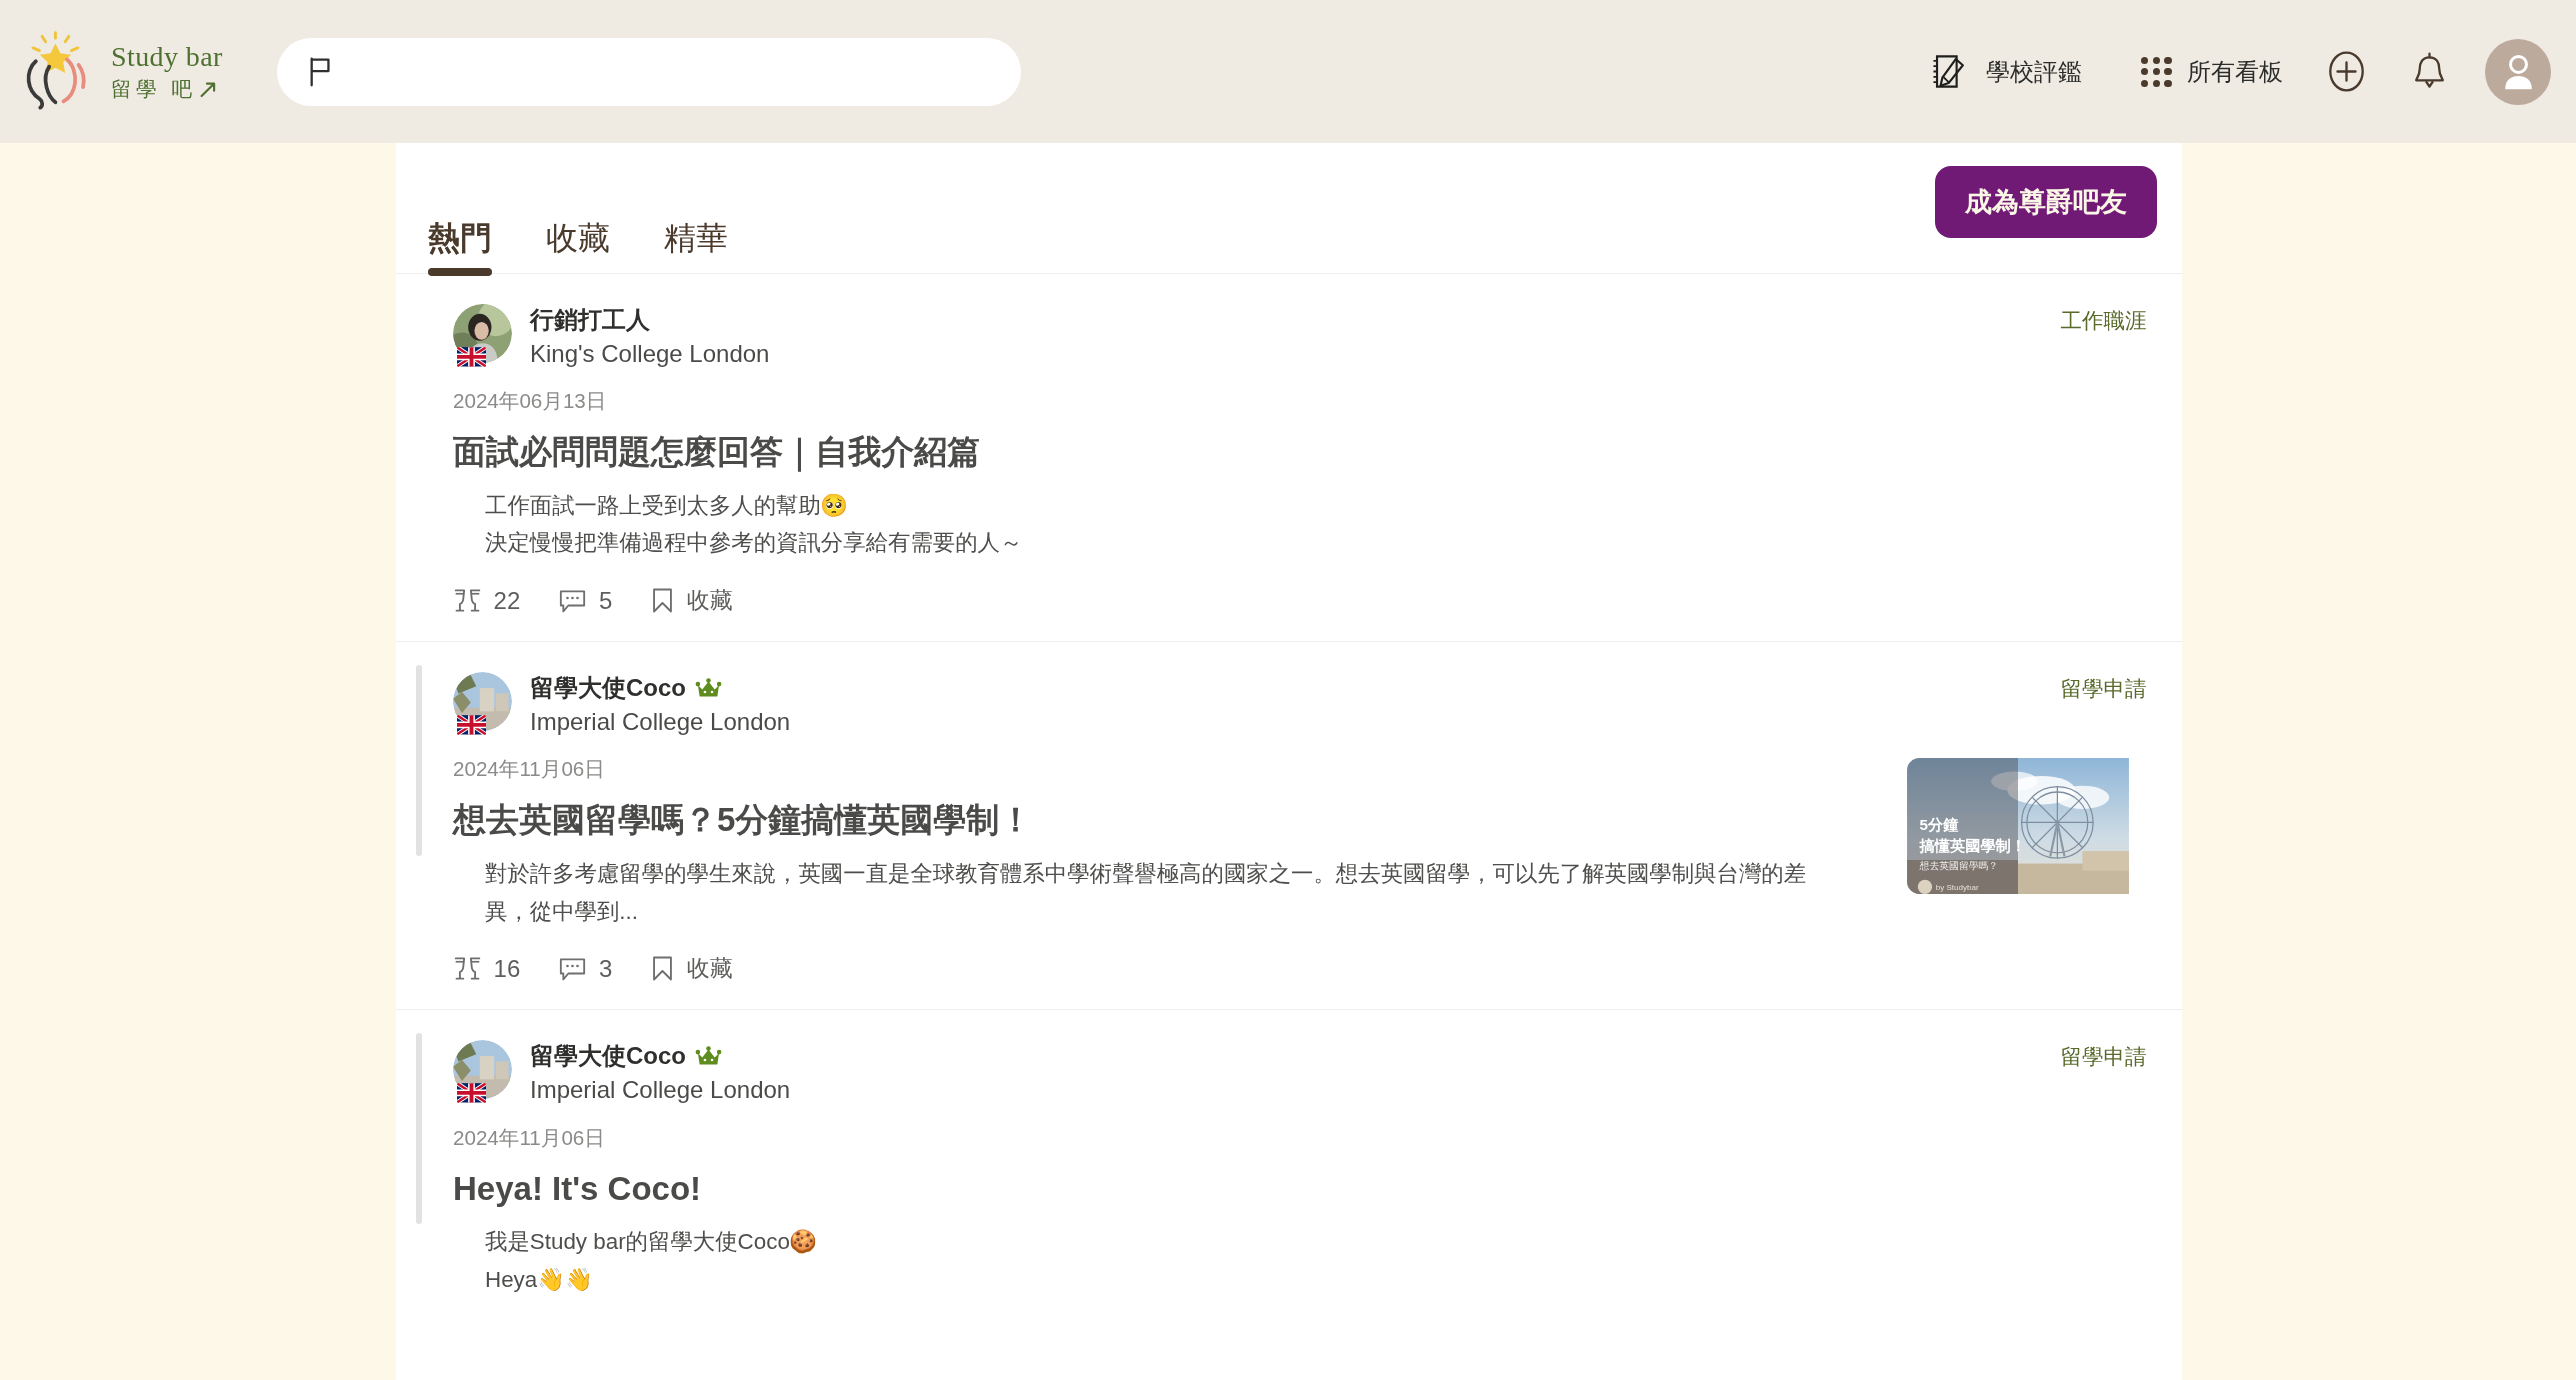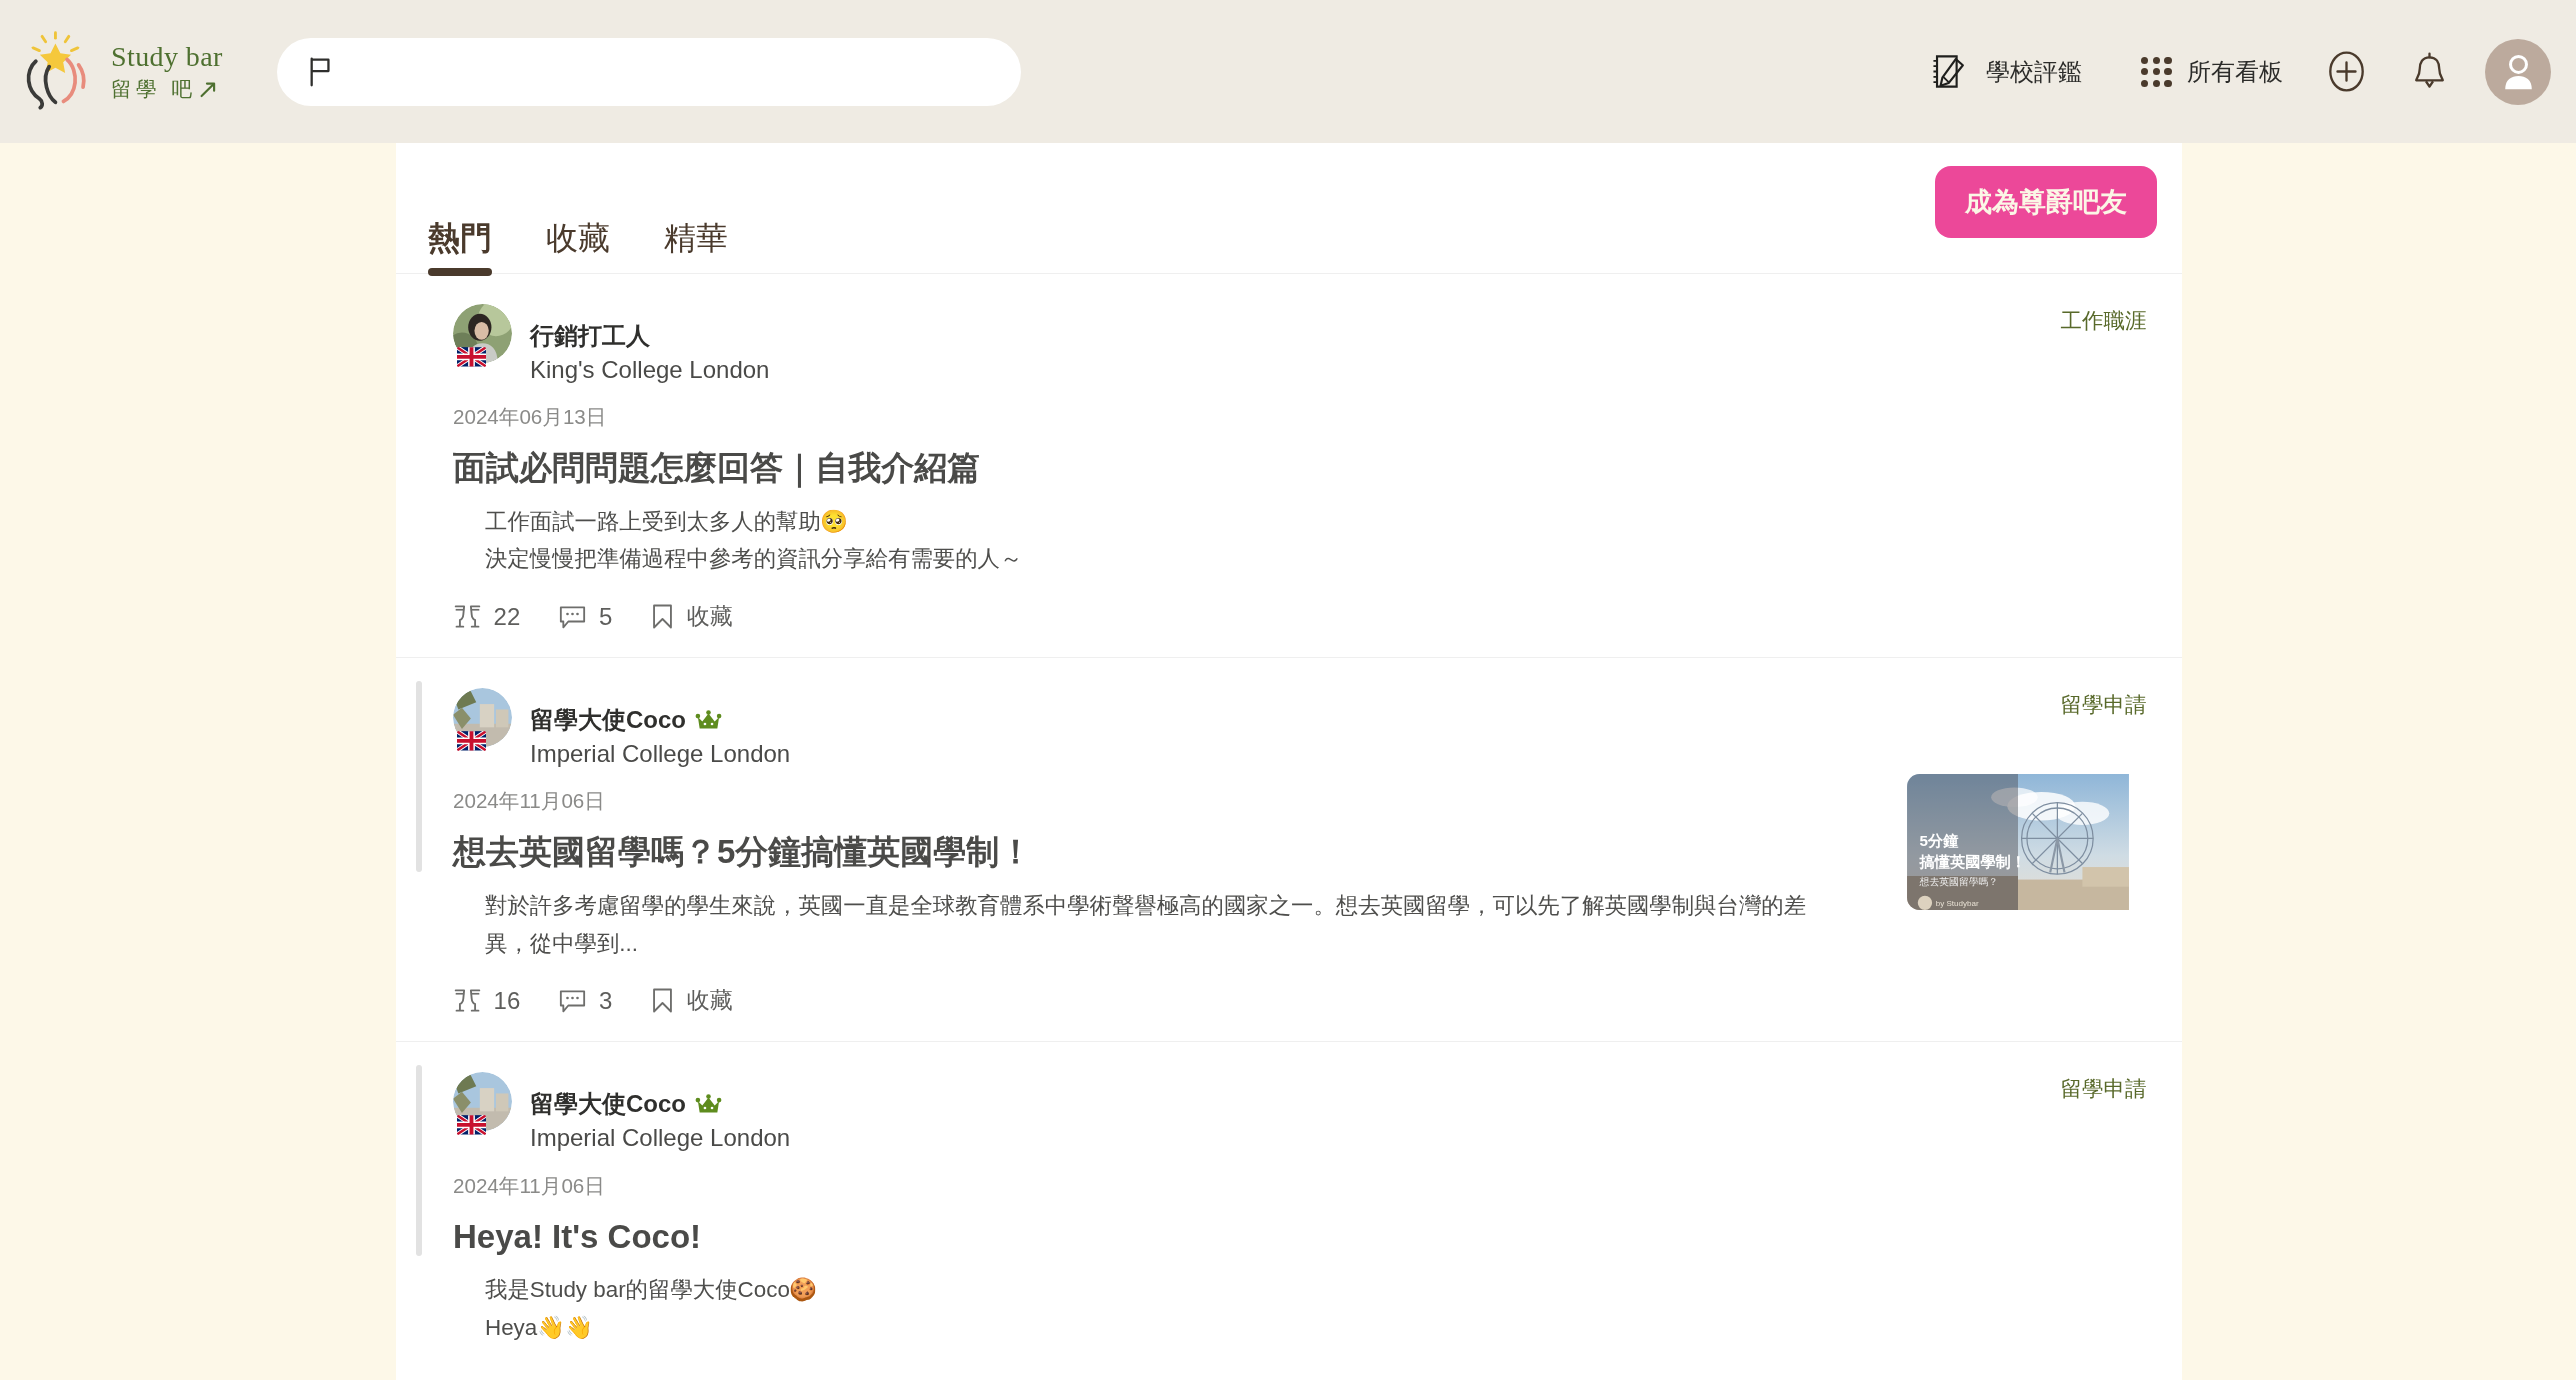--- a/index.html
+++ b/index.html
@@ -100,21 +100,21 @@
     font-size: 32px; font-weight: 700; color: #4A3A2C;
     padding: 0 0 12.5px 0; margin-right: 54px; cursor: pointer; position: relative;
   }
   .tab.inactive { font-weight: 400; color: #4A3A2C; }
   .tab.active::after {
     content: ""; position: absolute; left: 0; right: 0; bottom: -2.7px;
     height: 8px; border-radius: 4.5px; background: #4A3A2C;
   }
   .cta-btn {
     position: absolute; right: 25px; top: 23px;
-    background: #ec4899; color: #FBF7E6;
+    background: #701a75; color: #FBF7E6;
     border: none; border-radius: 16px;
     font-size: 27px; font-weight: 700;
     padding: 18px 30px; cursor: pointer;
     font-family: "Liberation Sans", sans-serif;
   }
 
   
   .post {
     position: relative; padding: 30px 32px 0 32px;
     border-bottom: 1.8px solid #EFEFEF;
@@ -127,21 +127,21 @@
 
   .post-head { display: flex; align-items: flex-start; }
   .avatar-wrap { position: relative; width: 59px; height: 59px; flex: none; margin-right: 18px; }
   .avatar-img {
     width: 59px; height: 59px; border-radius: 50%; overflow: hidden; display:block;
   }
   .flag-badge {
     position: absolute; left: 3.6px; bottom: -3.6px; width: 29px; height: 19.7px;
     border-radius: 1.8px; overflow: hidden;
   }
-  .author-block { display: flex; flex-direction: column; gap: 3.6px; margin-top: 16px; }
+  .author-block { display: flex; flex-direction: column; gap: 3.6px; }
   .author-name {
     font-size: 24px; font-weight: 700; color: #2F2F2D;
     display: flex; align-items: center; gap: 9px; cursor: pointer;
   }
   .author-school { font-size: 24px; color: #4A4A48; }
   .crown { display: inline-block; }
 
   .post-tag {
     position: absolute; right: 3.6px; top: 1.8px;
     font-size: 21.5px; color: #58692A; cursor: pointer;

